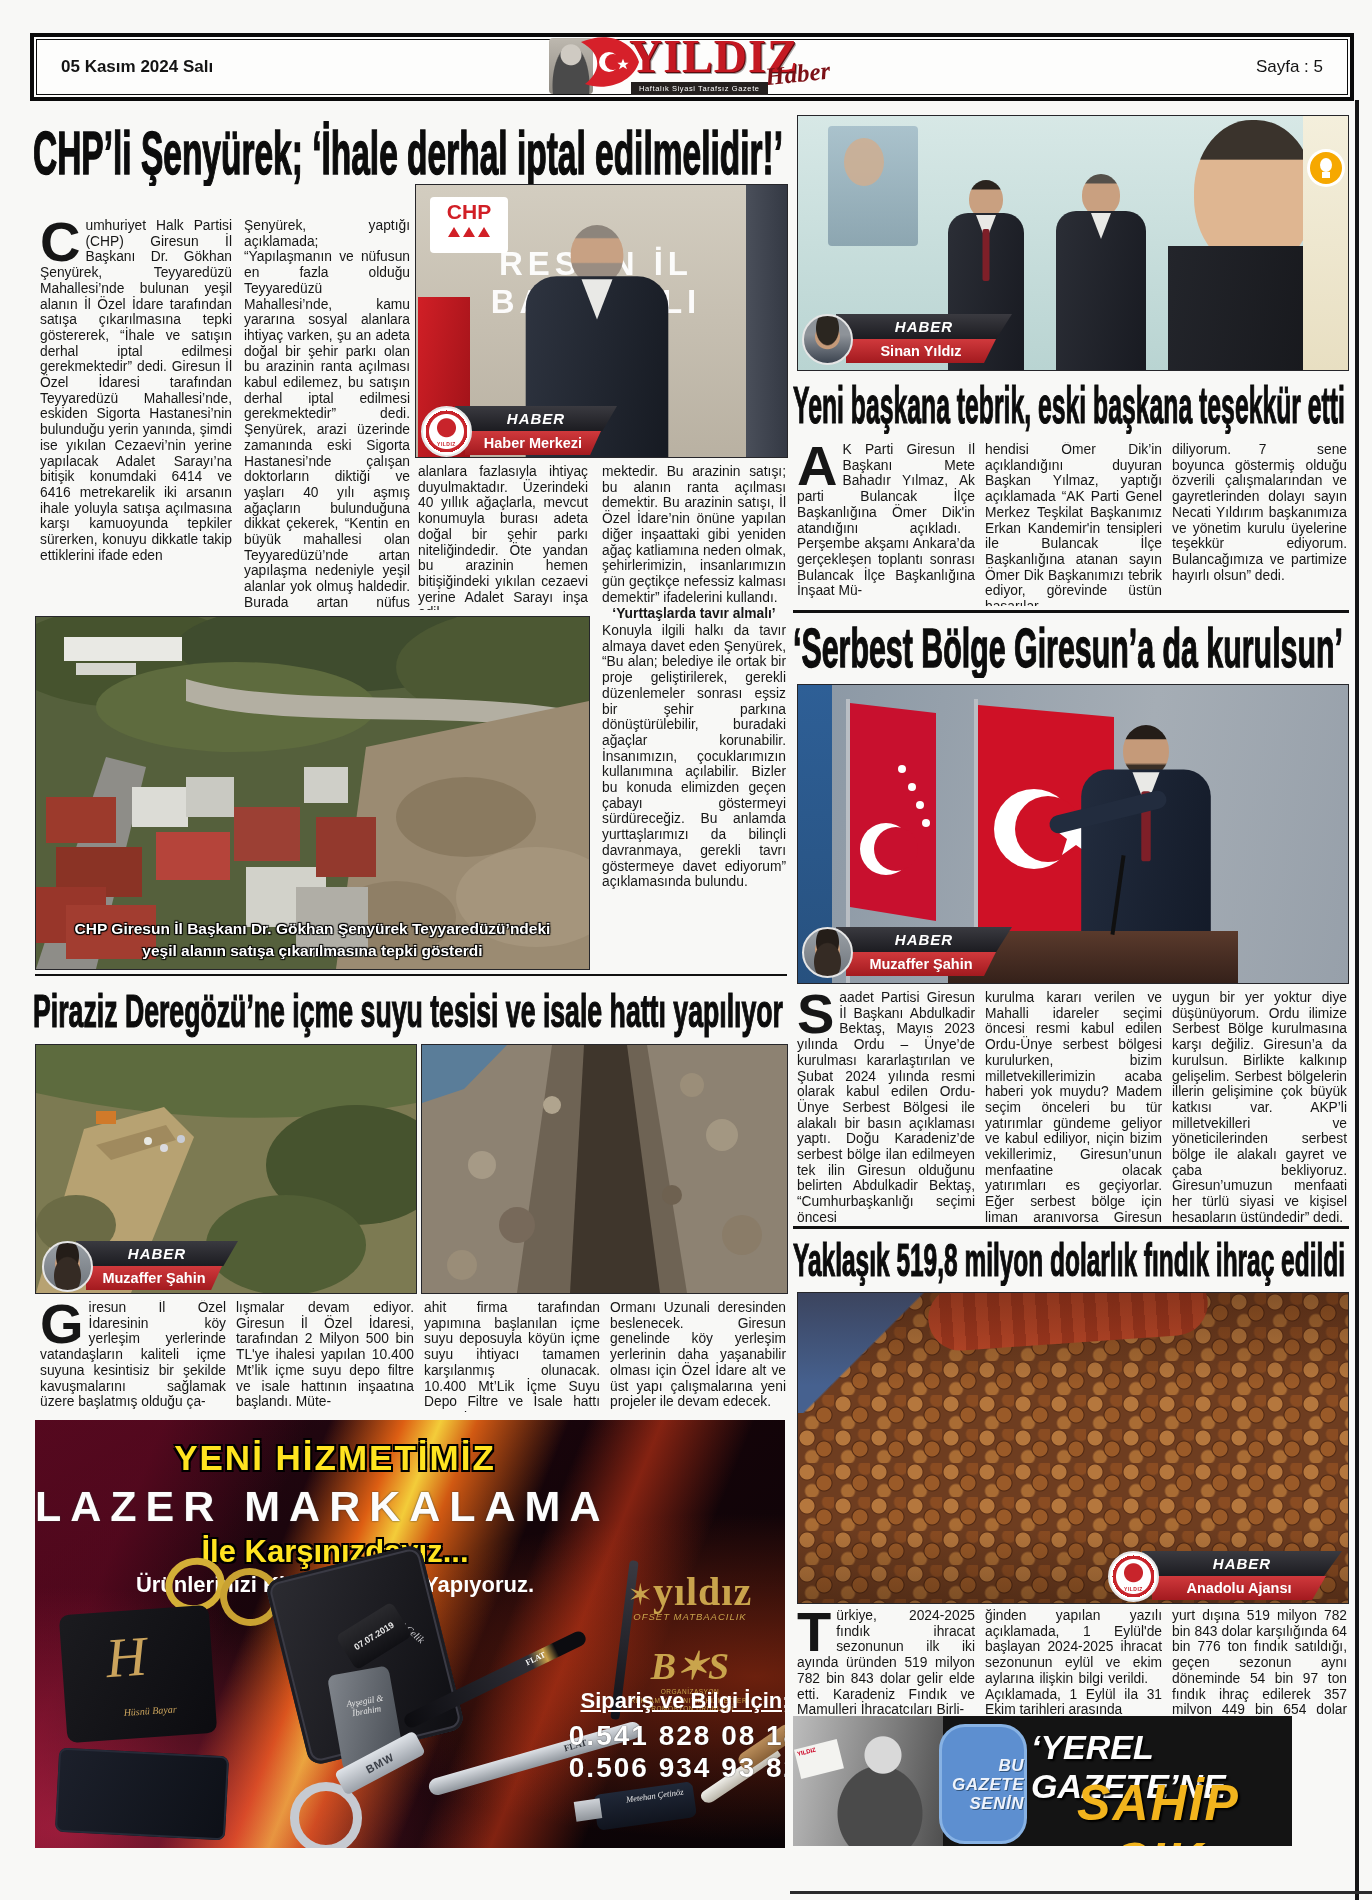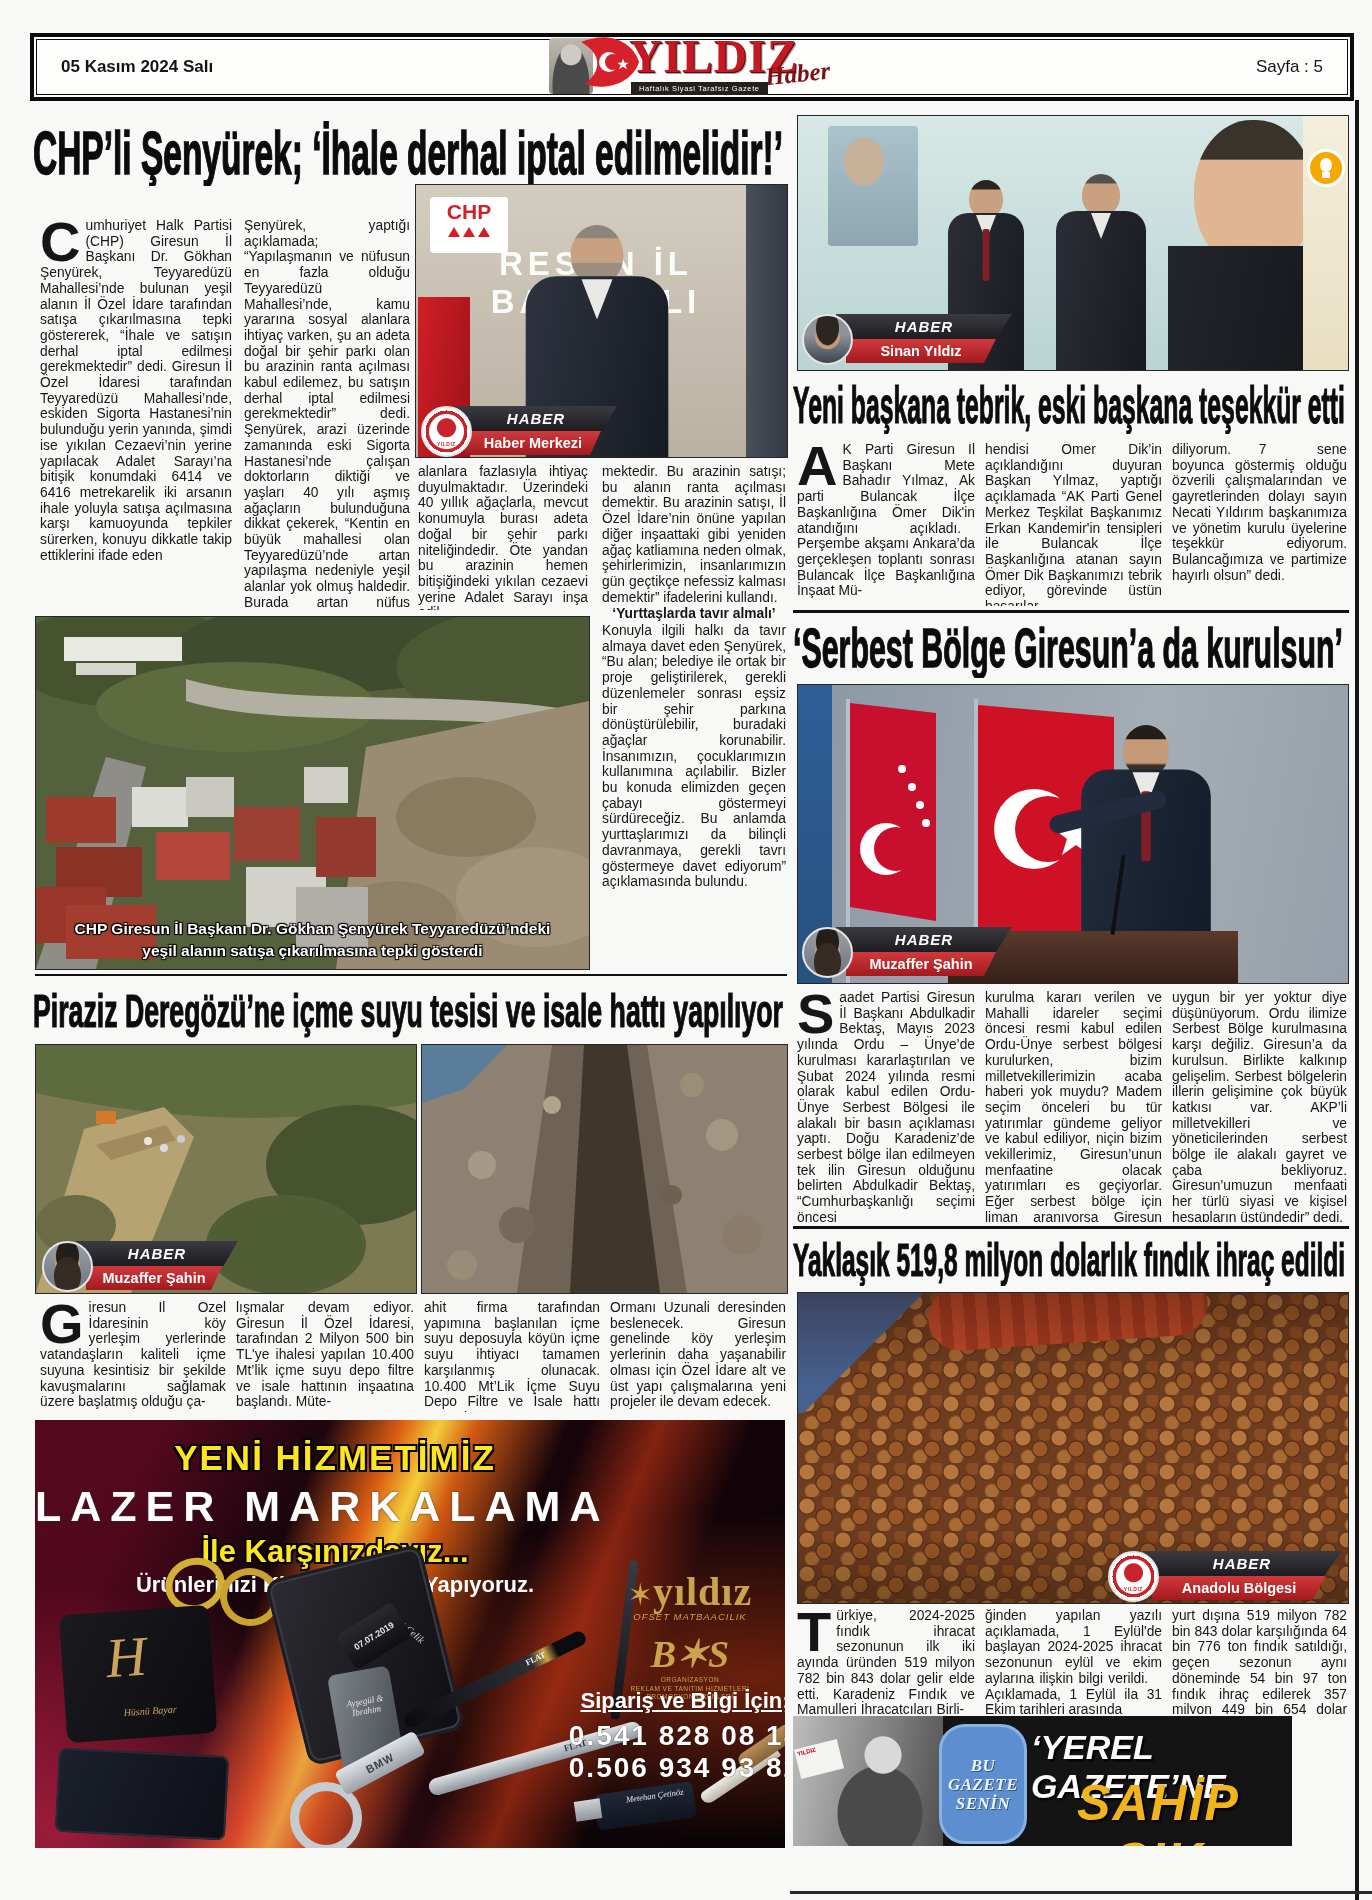--- a/index.html
+++ b/index.html
@@ -69,39 +69,39 @@
           letter-spacing:9px;text-shadow:0 0 2px #333;}
   .adl-l3{position:absolute;left:0;right:150px;top:114px;text-align:center;font-weight:bold;font-size:31px;color:#ffe420;
           text-shadow:-2px -2px 0 #000,2px -2px 0 #000,-2px 2px 0 #000,2px 2px 0 #000;}
   .adl-l4{position:absolute;left:0;right:150px;top:152px;text-align:center;font-weight:bold;font-size:22px;color:#fff;}
   .gold{color:#c9a44c;}
   .adl-brand{position:absolute;left:545px;top:148px;width:220px;text-align:center;}
   .adl-brand .star{font-size:30px;}
   .adl-brand .nm{font-family:"Liberation Serif","DejaVu Serif",serif;font-weight:bold;font-size:40px;letter-spacing:1px;}
   .adl-brand .sub{font-size:9.5px;font-style:italic;letter-spacing:1px;margin-top:-4px;}
   .adl-bs{position:absolute;left:560px;top:212px;width:190px;text-align:center;}
-  .adl-bs .bs{font-family:"Liberation Serif","DejaVu Serif",serif;font-style:italic;font-weight:bold;font-size:38px;}
+  .adl-bs .bs{font-family:"Liberation Serif","DejaVu Serif",serif;font-style:italic;font-weight:bold;font-size:38px;margin-top:12px;}
   .adl-bs .ln{font-size:6.5px;letter-spacing:.5px;line-height:8.5px;}
   .adl-order{position:absolute;left:520px;top:268px;width:260px;text-align:center;color:#fff;font-weight:bold;
              font-size:22px;text-decoration:underline;}
   .adl-ph{position:absolute;left:505px;width:290px;text-align:center;color:#fff;font-weight:bold;font-size:28px;
           letter-spacing:2px;text-shadow:0 0 1px #000;}
   .prod{position:absolute;}
   .engrave{position:absolute;font-family:"Liberation Serif","DejaVu Serif",serif;font-style:italic;color:#caa35c;}
   
   .ad-yerel{position:absolute;left:793px;top:1716px;width:499px;height:130px;background:#141414;overflow:hidden;}
   .yerel-photo{position:absolute;left:0;top:0;width:150px;height:130px;
      background:radial-gradient(ellipse at 60% 30%, #d9d9d9 0 18px, transparent 19px),
                 radial-gradient(ellipse at 58% 75%, #4a4a4a 0 42px, transparent 43px),
                 linear-gradient(100deg,#bdbdbd,#7d7d7d 60%,#4f4f4f);}
   .yerel-paper{position:absolute;left:4px;top:28px;width:40px;height:26px;background:#f3f3f0;transform:rotate(-14deg);
                font-size:6px;font-weight:bold;color:#c02; padding:2px;}
   .yerel-badge{position:absolute;left:146px;top:8px;width:82px;height:114px;background:#5d8fd0;border:3px solid #87b2e4;
-               border-radius:26px;display:flex;flex-direction:column;align-items:center;justify-content:center;
-               color:#eef3fb;font-weight:bold;font-style:italic;text-shadow:1px 1px 0 #33567e;font-family:Liberation Serif, serif;}
+               border-radius:26px;display:flex;flex-direction:column;align-items:flex-end;justify-content:center;
+               color:#eef3fb;font-weight:bold;font-style:italic;text-shadow:1px 1px 0 #33567e;}
   .yerel-badge div{line-height:19px;font-size:17px;letter-spacing:.5px;}
   .yerel-l1{position:absolute;left:238px;right:6px;top:12px;text-align:left;color:#fdfdfd;font-weight:bold;
             font-style:italic;font-size:34px;letter-spacing:0;text-shadow:2px 2px 2px #000;}
   .yerel-l2{position:absolute;left:238px;right:6px;top:58px;text-align:center;color:#f2b41d;font-weight:bold;
             font-style:italic;font-size:50px;letter-spacing:2px;text-shadow:2px 2px 2px #000;}
   
   .man{position:absolute;}
   .man .head{width:34px;height:38px;border-radius:50% 50% 46% 46%;margin:0 auto;
              background:linear-gradient(#2a241f 0 9px, #c9a080 10px);}
   .man .torso{width:76px;height:200px;margin-top:-5px;border-radius:20px 20px 0 0;position:relative;
@@ -422,21 +422,21 @@
         radial-gradient(circle at 9px 9px, #b5773d 0 7px, #5a2f17 8px, transparent 9px),
         radial-gradient(circle at 26px 20px, #9a5a28 0 7px, #4e2813 8px, transparent 9px),
         radial-gradient(circle at 14px 28px, #a96c34 0 6px, transparent 8px),
         radial-gradient(circle at 31px 5px, #8a4c22 0 6px, transparent 8px);
         background-size:36px 34px;"></div>
     <div class="abs" style="left:0;top:0;width:190px;height:120px;background:linear-gradient(135deg,#46618f 0 40%,transparent 41%);"></div>
     <div class="abs" style="left:130px;top:-14px;width:280px;height:64px;border-radius:32px;transform:rotate(-4deg);background:repeating-linear-gradient(90deg,#c24a2a 0 12px,#a83a20 12px 24px);"></div>
     <div class="abs" style="inset:0;background:linear-gradient(rgba(40,15,5,.35), transparent 30%, transparent 75%, rgba(20,8,2,.3));"></div>
     <div class="pbadge" style="left:310px;top:258px;width:234px;">
       <div class="pb-top">HABER</div>
-      <div class="pb-bot">Anadolu Bölgesi</div>
+      <div class="pb-bot">Anadolu Ajansı</div>
       <div class="pb-ava ava-yildiz">
           <span class="ava-mini">YILDIZ</span>
         </div>
     </div>
   </div>
 
   <div class="col" style="left:797px;top:1608px;width:178px;height:106px;">
     <span class="dc">T</span><span>ürkiye, 2024-2025 fındık ihracat sezonunun ilk iki ayında üründen 519 milyon 782 bin 843 dolar gelir elde etti. Karadeniz Fındık ve Mamulleri İhracatçıları Birli-</span>
   </div>
   <div class="col" style="left:985px;top:1608px;width:177px;height:106px;">

